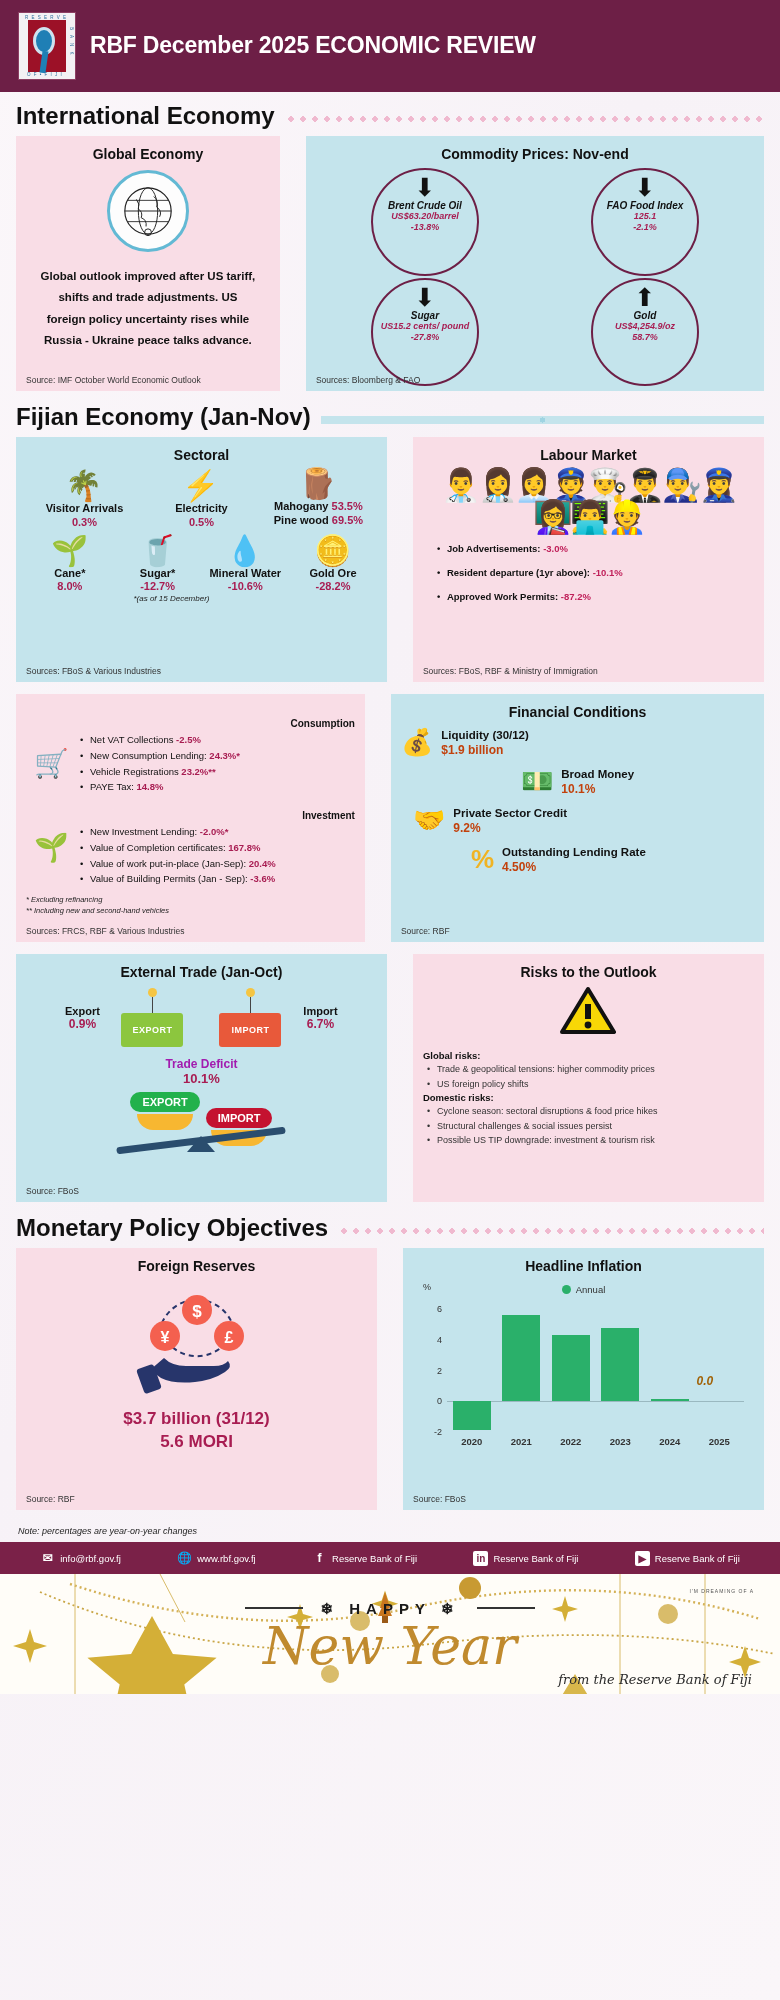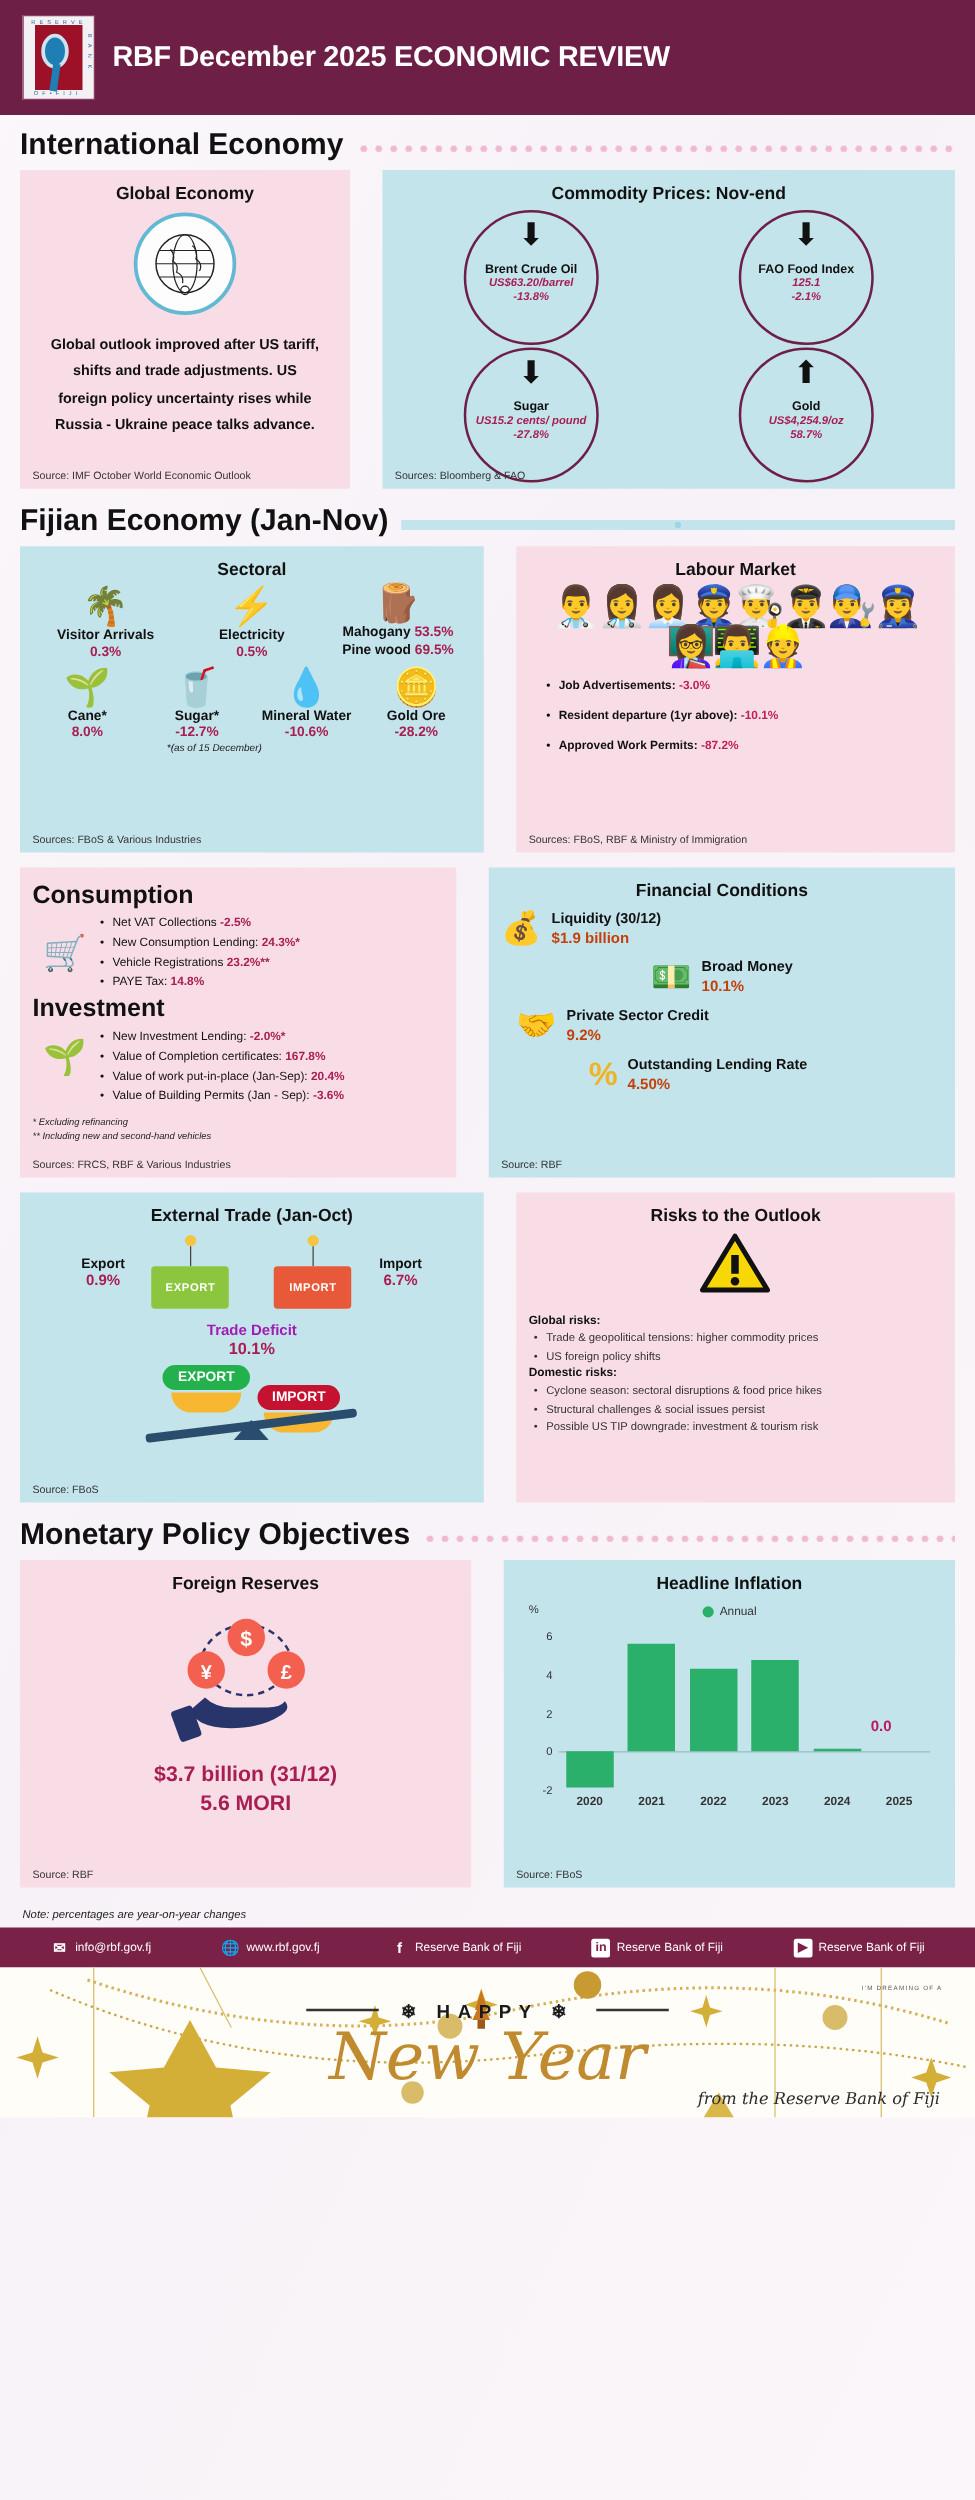--- a/index.html
+++ b/index.html
@@ -76,21 +76,21 @@
     line-height: 1.85; padding: 0 14px; }
 
   
   .comm-grid { display: grid; grid-template-columns: 1fr 1fr; gap: 2px; justify-items: center; }
   .circ {
     width: 108px; height: 108px; border-radius: 50%; border: 2px solid #6d1f46;
     display: flex; flex-direction: column; align-items: center; justify-content: flex-start;
     padding-top: 8px; text-align: center;
   }
   .arrow-dn, .arrow-up { font-size: 25px; line-height: 0.8; color: #111; font-family: "DejaVu Sans", sans-serif; }
-  .c-name { font-size: 10px; font-weight: bold; color: #111; margin-top: 12px; }
+  .c-name { font-size: 10px; font-weight: bold; color: #111; margin-top: 2px; font-style: italic; }
   .c-val { font-size: 9px; font-weight: bold; font-style: italic; color: #a81d52; line-height: 1.25; }
 
   
   .sec-grid1 { display: flex; justify-content: space-around; align-items: flex-end; margin-top: 2px; }
   .sec-grid2 { display: flex; justify-content: space-around; align-items: flex-end; margin-top: 8px; }
   .sitem { text-align: center; width: 33%; }
   .sitem .ic { font-size: 30px; line-height: 1; }
   .sl { font-size: 11px; font-weight: bold; color: #111; line-height: 1.3; }
   .sv { font-size: 11px; font-weight: bold; color: #a81d52; }
   .sl .sv { color: #a81d52; }
@@ -103,21 +103,21 @@
   .lbullets li:before { content: "•"; position: absolute; left: 0; }
   .lbullets .v { color: #c0205a; }
 
   
   .cons-wrap { display: flex; align-items: flex-start; }
   .cons-ic { width: 52px; text-align: center; font-size: 28px; padding-top: 16px; flex: 0 0 52px; }
   .cbul { list-style: none; flex: 1; }
   .cbul li { font-size: 9.5px; color: #111; margin: 2px 0; position: relative; padding-left: 12px; line-height: 1.45; }
   .cbul li:before { content: "•"; position: absolute; left: 2px; }
   .cbul b { color: #a81d52; }
-  .sub-h { text-align: left; font-size: 20px; font-weight: bold; color: #111; margin: 1px 0 2px; }
+  .sub-h { text-align: right; font-size: 10px; font-weight: bold; color: #111; margin: 14px 0 2px; }
   .fnote { font-size: 7.5px; font-style: italic; color: #222; margin-top: 6px; line-height: 1.5; }
 
   
   .fin-item { display: flex; align-items: center; gap: 8px; margin-bottom: 6px; }
   .fin-item .fic { font-size: 26px; line-height: 1; }
   .fl { font-size: 11.5px; font-weight: bold; color: #111; line-height: 1.3; }
   .fv { font-size: 12px; font-weight: bold; color: #c2410c; }
 
   
   .trade-top { display: flex; align-items: center; justify-content: center; gap: 4px; margin-top: 8px; }
@@ -161,21 +161,21 @@
   .pct { position: absolute; left: 4px; top: -2px; font-size: 9px; color: #333; }
   .plot { position: absolute; left: 28px; right: 4px; top: 10px; bottom: 22px; }
   .yt { position: absolute; right: 100%; margin-right: 5px; font-size: 9px; color: #333;
         transform: translateY(-50%); }
   .bars { position: absolute; inset: 0; display: flex; align-items: stretch; }
   .bcol { flex: 1; position: relative; }
   .bar { position: absolute; left: 12%; right: 12%; background: #2ab06a; }
   .xt { position: absolute; top: 100%; margin-top: 4px; width: 100%; text-align: center;
         font-size: 9.5px; color: #333; font-weight: bold; }
   .zline { position: absolute; left: 0; right: 0; height: 1px; background: #9ab8c0; }
-  .dlabel { position: absolute; font-size: 12px; font-weight: bold; color: #be185d; }
+  .dlabel { position: absolute; font-size: 12px; font-weight: bold; color: #a16207; font-style: italic; }
 
   
   .note-line { font-size: 9px; font-style: italic; color: #222; padding: 4px 0 6px 18px; }
   .footer { background: #7a2148; height: 32px; display: flex; align-items: center;
             justify-content: space-around; padding: 0 12px; }
   .fitem { display: flex; align-items: center; gap: 5px; color: #fff; font-size: 9.5px; }
   .ficon { width: 15px; height: 15px; display: flex; align-items: center; justify-content: center;
            color: #fff; font-weight: bold; font-size: 12px; }
   .sqico { background: #fff; color: #7a2148; border-radius: 2px; font-size: 10px; }
 

